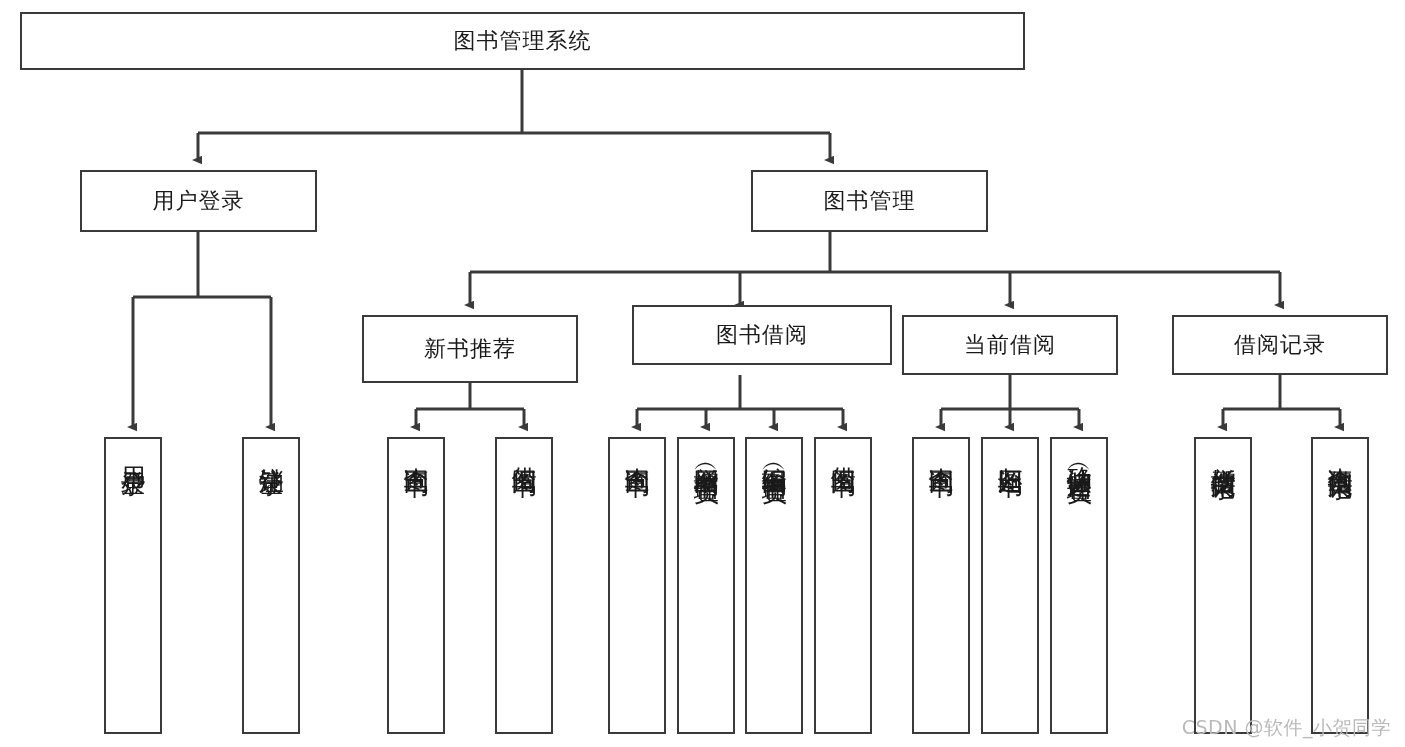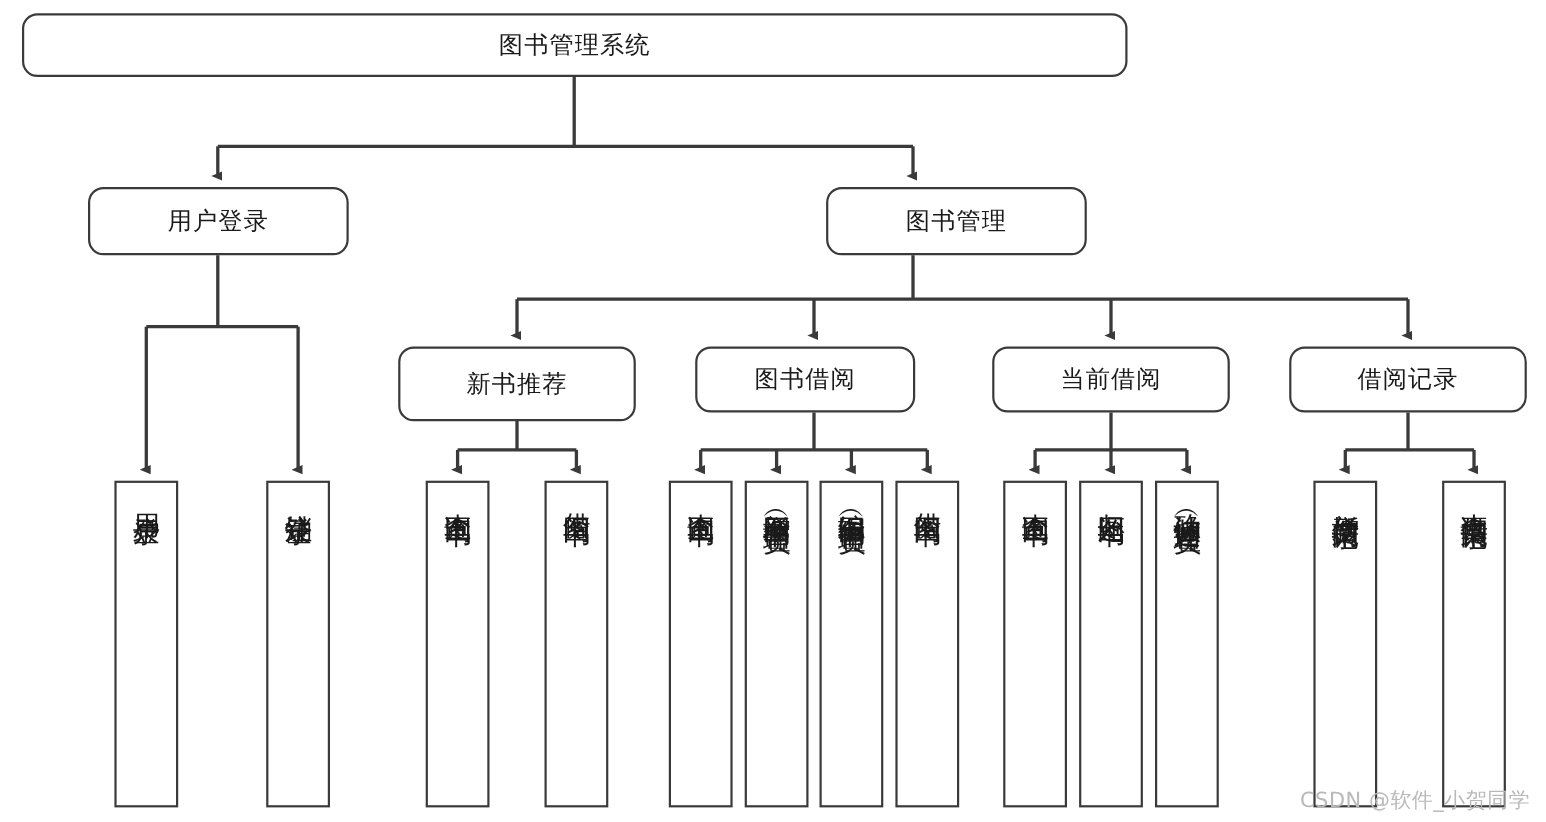--- a/index.html
+++ b/index.html
@@ -33,21 +33,20 @@
     border: 2px solid #3a3a3a;
     display: flex;
     align-items: center;
     justify-content: center;
     color: #1a1a1a;
   }
   .node-h {
     font-size: 22px;
     letter-spacing: 1px;
     white-space: nowrap;
-    border-radius: 14px;
   }
   .node-root {
     font-size: 22px;
     letter-spacing: 1px;
   }
   .node-v {
     align-items: flex-start;
     padding-top: 8px;
   }
   .node-v .vtext {
@@ -124,21 +123,21 @@
       <path d="M1340,409 L1340,427" marker-end="url(#arrow)"></path>
     </g>
   </svg>
 
   <div class="node node-h node-root" style="left:20px; top:12px; width:1005px; height:58px;">图书管理系统</div>
 
   <div class="node node-h" style="left:80px; top:170px; width:237px; height:62px;">用户登录</div>
   <div class="node node-h" style="left:711px; top:170px; width:237px; height:62px;margin-left:40px;">图书管理</div>
 
   <div class="node node-h" style="left:362px; top:315px; width:216px; height:68px;">新书推荐</div>
-  <div class="node node-h" style="left:632px; top:315px; width:200px; height:60px;">图书借阅</div>
+  <div class="node node-h" style="left:632px; top:305px; width:260px; height:60px;">图书借阅</div>
   <div class="node node-h" style="left:902px; top:315px; width:216px; height:60px;">当前借阅</div>
   <div class="node node-h" style="left:1172px; top:315px; width:216px; height:60px;">借阅记录</div>
 
   <div class="node node-v" style="left:104px; top:437px; width:58px; height:297px;">
     <span class="vtext">用户登录</span>
   </div>
   <div class="node node-v" style="left:242px; top:437px; width:58px; height:297px;">
     <span class="vtext">注销登录</span>
   </div>
 

